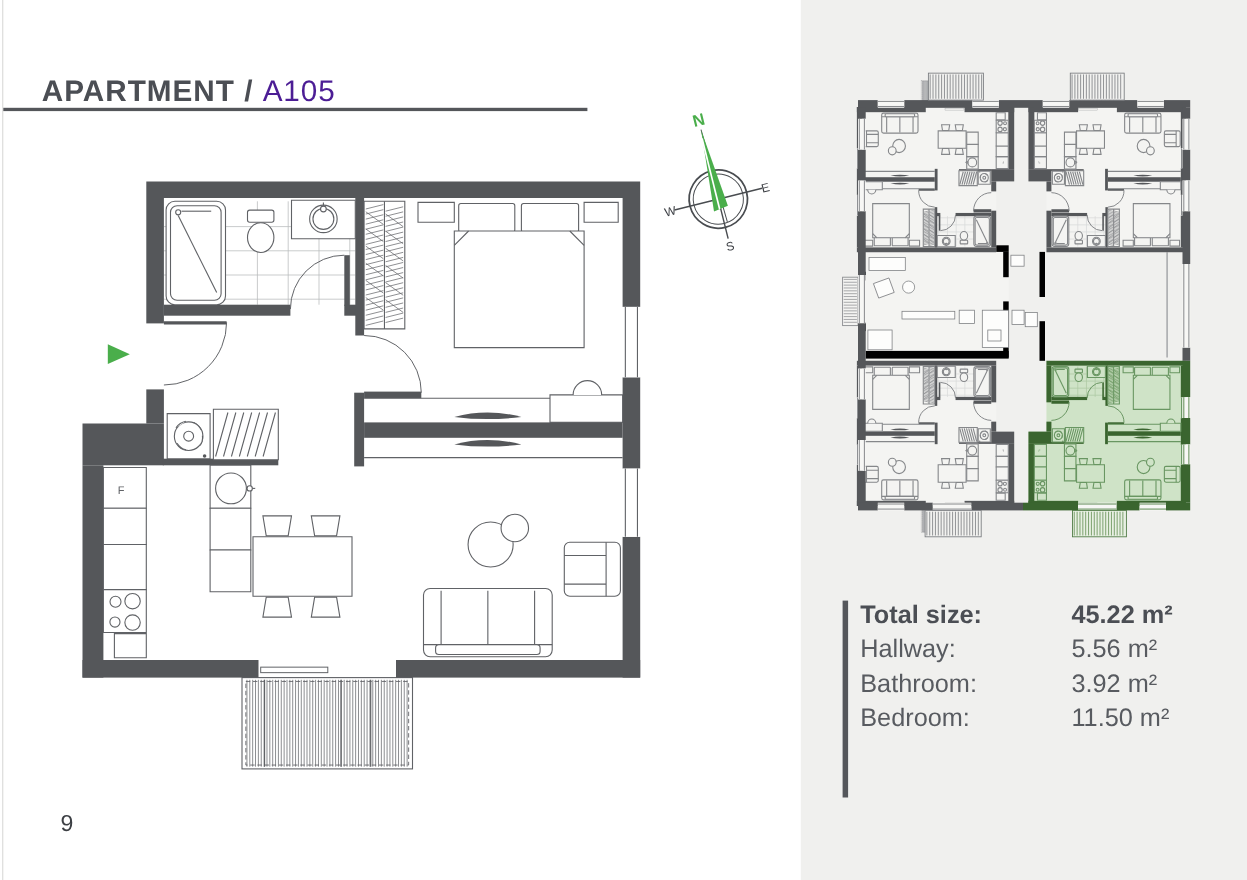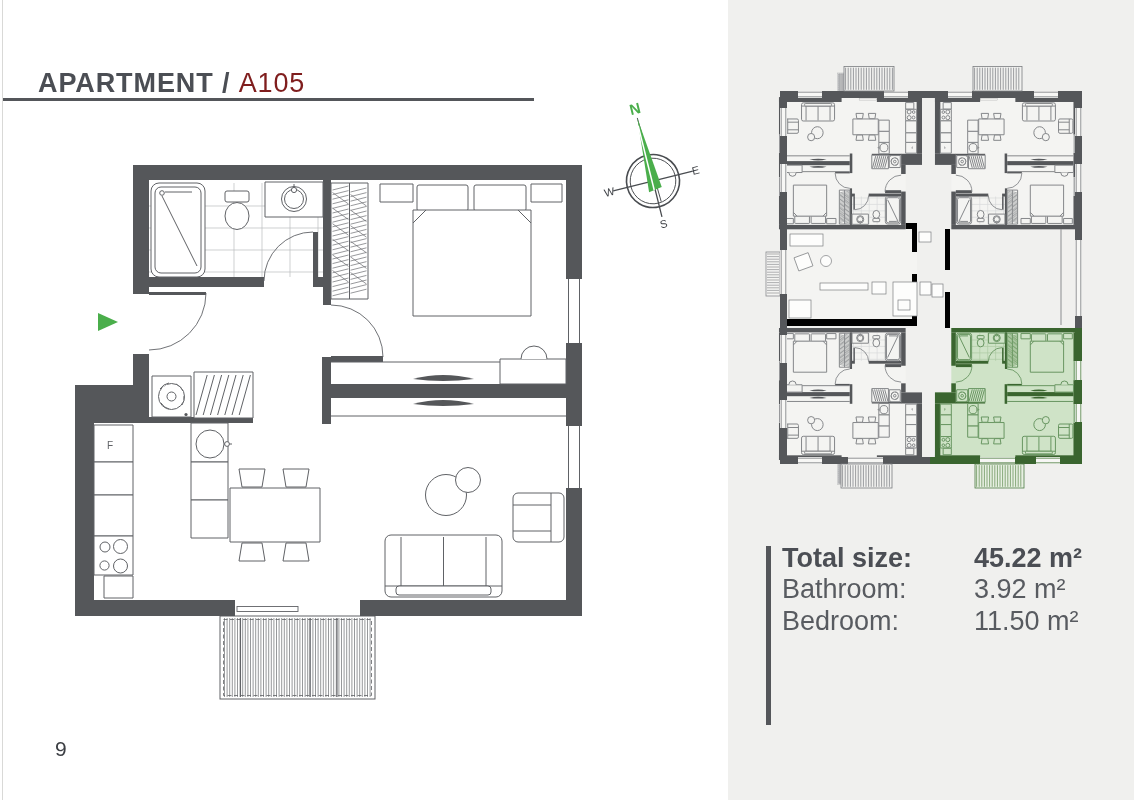--- a/index.html
+++ b/index.html
@@ -1,23 +1,23 @@
 <!DOCTYPE html>
 <html><head><meta charset="utf-8">
 <style>
   html,body{margin:0;padding:0;width:1134px;height:800px;background:#fff;
     font-family:"Liberation Sans",sans-serif;overflow:hidden;position:relative}
   .panel{position:absolute;left:728px;top:0;width:406px;height:800px;background:#f0f0ee}
   .edge{position:absolute;left:2px;top:0;width:1px;height:800px;background:#d9d9d7}
   .title{position:absolute;left:38px;top:68px;font-size:27px;letter-spacing:0.9px;
     font-weight:bold;color:#4b4e54;white-space:nowrap}
-  .title .lt{font-weight:normal;color:#7f1d1d;letter-spacing:0.8px}
+  .title .lt{font-weight:normal;color:#4c1d95;letter-spacing:0.8px}
   .rule{position:absolute;left:3px;top:98px;width:531px;height:3px;background:#54565a}
   .pg{position:absolute;left:55px;top:737px;font-size:21px;color:#3c3f44}
-  .stats{position:absolute;left:782px;top:543px;font-size:27px;color:#585b60;line-height:31.4px}
+  .stats{position:absolute;left:782px;top:543px;font-size:23px;color:#585b60;line-height:31.4px}
   .stats .row{white-space:nowrap}
   .stats .lab{display:inline-block;width:192px}
   .stats .b{font-weight:bold;color:#4b4e54}
   .sbar{position:absolute;left:766px;top:546px;width:5px;height:179px;background:#54565a}
   svg text{font-family:"Liberation Sans",sans-serif}
   .wl{fill:var(--wall)}
   .fl{fill:var(--floor)}
   .fu{stroke:var(--line);fill:var(--floor);stroke-width:1;vector-effect:non-scaling-stroke}
   .arc{stroke:var(--line);fill:none;stroke-width:0.9;vector-effect:non-scaling-stroke}
   .tile{stroke:var(--tile);fill:none;stroke-width:0.7;vector-effect:non-scaling-stroke}
@@ -29,20 +29,21 @@
 </style></head>
 <body>
 <div class="panel"></div>
 <div class="edge"></div>
 <div class="title">APARTMENT / <span class="lt">A105</span></div>
 <div class="rule"></div>
 <div class="pg">9</div>
 <div class="sbar"></div>
 <div class="stats">
   <div class="row b"><span class="lab b">Total size:</span>45.22 m²</div>
+  <div class="row"><span class="lab">Hallway:</span>5.56 m²</div>
   <div class="row"><span class="lab">Bathroom:</span>3.92 m²</div>
   <div class="row"><span class="lab">Bedroom:</span>11.50 m²</div>
 </div>
 <svg width="1134" height="800" viewBox="0 0 1134 800" style="position:absolute;left:0;top:0">
   <defs>
     <g id="unit">
 <rect x="133" y="165" width="449" height="451" class="fl"></rect>
 <rect x="75" y="385" width="60" height="231" class="fl"></rect>
 <rect x="220" y="616" width="155" height="83" class="fl" stroke="var(--line)" stroke-width="1"></rect>
 <path d="M224.5,618V697M227.1,618V697M229.7,618V697M232.3,618V697M234.9,618V697M237.5,618V697M240.1,618V697M242.7,618V697M245.3,618V697M247.9,618V697M250.5,618V697M253.1,618V697M255.7,618V697M258.3,618V697M260.9,618V697M263.5,618V697M266.1,618V697M268.7,618V697M271.3,618V697M273.9,618V697M276.5,618V697M279.1,618V697M281.7,618V697M284.3,618V697M286.9,618V697M289.5,618V697M292.1,618V697M294.7,618V697M297.3,618V697M299.9,618V697M302.5,618V697M305.1,618V697M307.7,618V697M310.3,618V697M312.9,618V697M315.5,618V697M318.1,618V697M320.7,618V697M323.3,618V697M325.9,618V697M328.5,618V697M331.1,618V697M333.7,618V697M336.3,618V697M338.9,618V697M341.5,618V697M344.1,618V697M346.7,618V697M349.3,618V697M351.9,618V697M354.5,618V697M357.1,618V697M359.7,618V697M362.3,618V697M364.9,618V697M367.5,618V697M370.1,618V697" class="hatch"></path>

